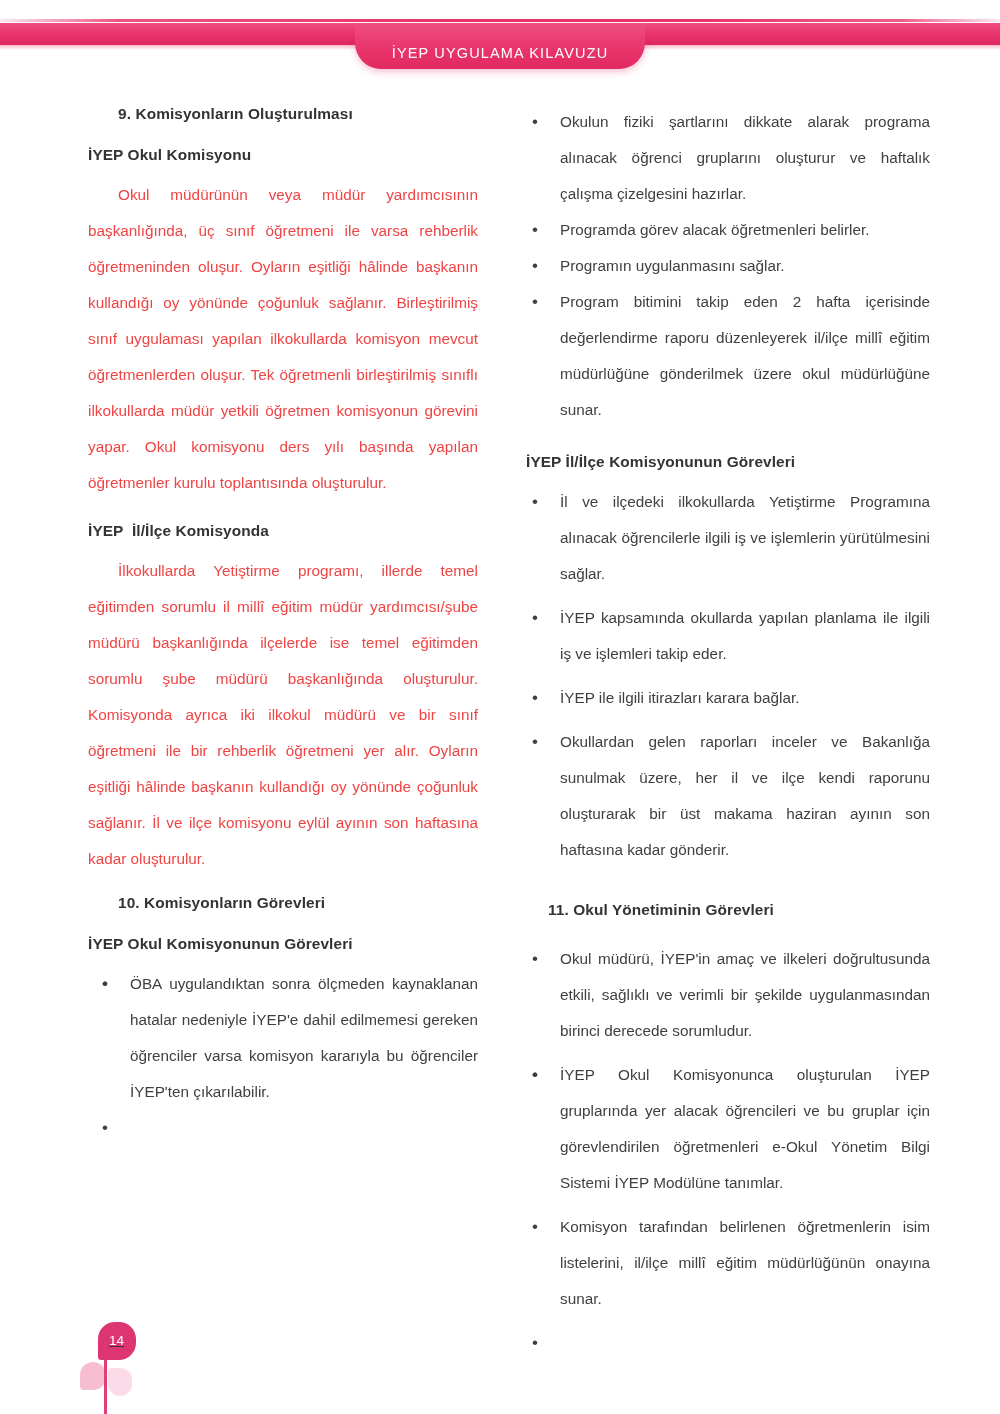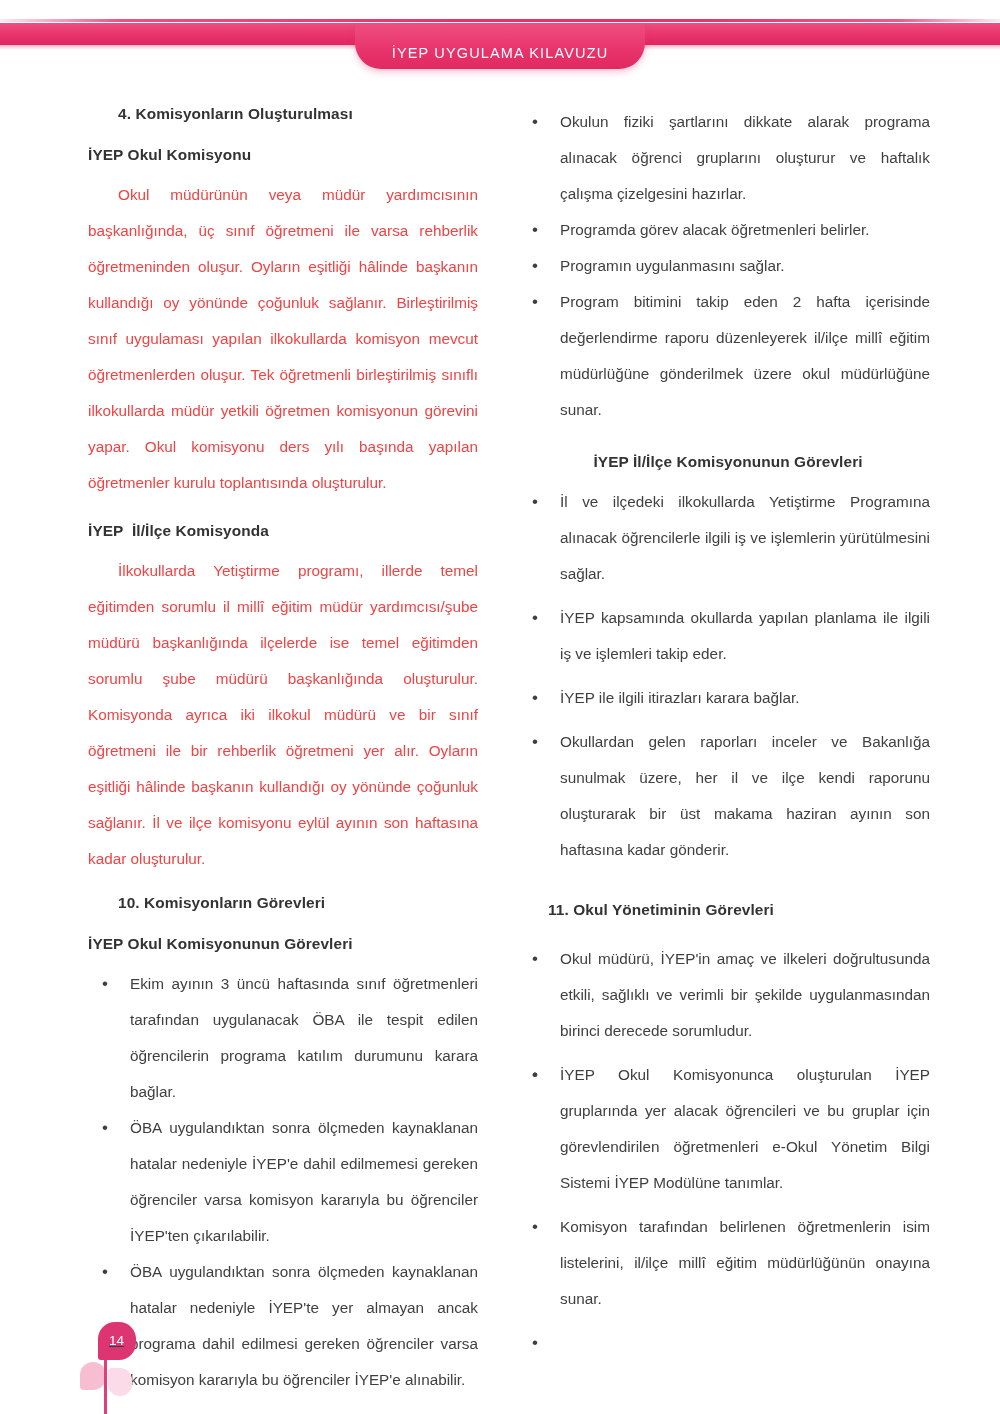--- a/index.html
+++ b/index.html
@@ -109,21 +109,20 @@
     font-size: 15.4px;
     font-weight: bold;
     color: #333333;
     margin: 0 0 12px 0;
     letter-spacing: 0.1px;
     line-height: 1.3;
     white-space: pre;
   }
   .sub-heading.indent {
     padding-left: 8px;
-    text-align: center;
   }
   p.para {
     font-size: 15.3px;
     line-height: 36px;
     text-align: justify;
     text-justify: inter-word;
     margin: 0 0 20px 0;
     text-indent: 30px;
     color: #ef4444;
   }
@@ -223,46 +222,44 @@
     <div class="header-band"></div>
     <div class="header-tab">
       <span class="header-tab-title">İYEP UYGULAMA KILAVUZU</span>
     </div>
   </div>
 
   <div class="content">
 
     <div class="col col-left">
 
-      <h2 class="num-heading">4. Komisyonların Oluşturulması</h2>
+      <h2 class="num-heading">9. Komisyonların Oluşturulması</h2>
 
       <h3 class="sub-heading">İYEP Okul Komisyonu</h3>
 
       <p class="para">Okul müdürünün veya müdür yardımcısının başkanlığında, üç sınıf öğretmeni ile varsa rehberlik öğretmeninden oluşur. Oyların eşitliği hâlinde başkanın kullandığı oy yönünde çoğunluk sağlanır. Birleştirilmiş sınıf uygulaması yapılan ilkokullarda komisyon mevcut öğretmenlerden oluşur. Tek öğretmenli birleştirilmiş sınıflı ilkokullarda müdür yetkili öğretmen komisyonun görevini yapar. Okul komisyonu ders yılı başında yapılan öğretmenler kurulu toplantısında oluşturulur.</p>
 
       <h3 class="sub-heading">İYEP  İl/İlçe Komisyonda</h3>
 
       <p class="para tight">İlkokullarda Yetiştirme programı, illerde temel eğitimden sorumlu il millî eğitim müdür yardımcısı/şube müdürü başkanlığında ilçelerde ise temel eğitimden sorumlu şube müdürü başkanlığında oluşturulur. Komisyonda ayrıca iki ilkokul müdürü ve bir sınıf öğretmeni ile bir rehberlik öğretmeni yer alır. Oyların eşitliği hâlinde başkanın kullandığı oy yönünde çoğunluk sağlanır. İl ve ilçe komisyonu eylül ayının son haftasına kadar oluşturulur.</p>
 
       <h2 class="num-heading">10. Komisyonların  Görevleri</h2>
 
       <h3 class="sub-heading">İYEP Okul Komisyonunun Görevleri</h3>
 
       <ul class="blist">
         <li>
           <span class="bullet">•</span>
-          <span>Ekim ayının 3 üncü haftasında sınıf öğretmenleri tarafından uygulanacak ÖBA ile tespit edilen öğrencilerin programa katılım durumunu karara bağlar.</span>
         </li>
         <li>
           <span class="bullet">•</span>
           <span>ÖBA uygulandıktan sonra ölçmeden kaynaklanan hatalar nedeniyle İYEP'e dahil edilmemesi gereken öğrenciler varsa komisyon kararıyla bu öğrenciler İYEP'ten çıkarılabilir.</span>
         </li>
         <li>
           <span class="bullet">•</span>
-          <span>ÖBA uygulandıktan sonra ölçmeden kaynaklanan hatalar nedeniyle İYEP'te yer almayan ancak programa dahil edilmesi gereken öğrenciler varsa komisyon kararıyla bu öğrenciler İYEP'e alınabilir.</span>
         </li>
       </ul>
 
     </div>
 
     <div class="col col-right">
 
       <ul class="blist">
         <li>
           <span class="bullet">•</span>

